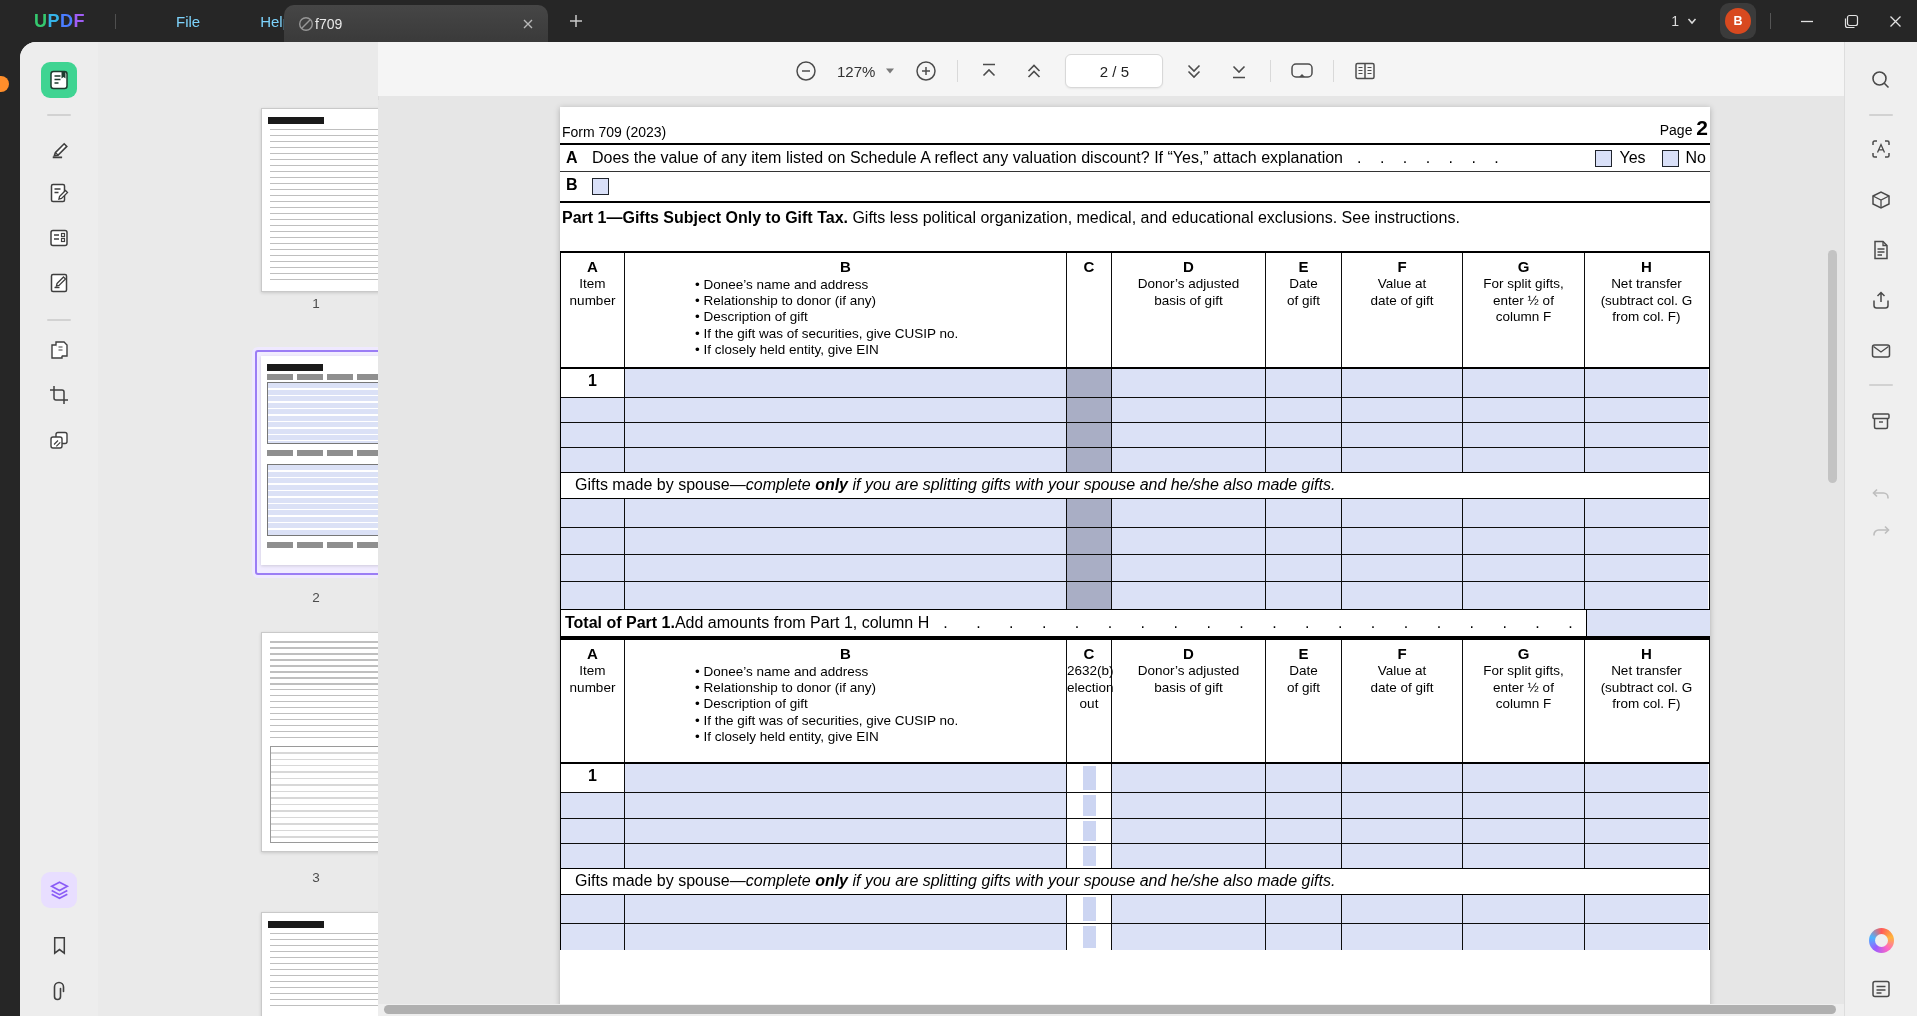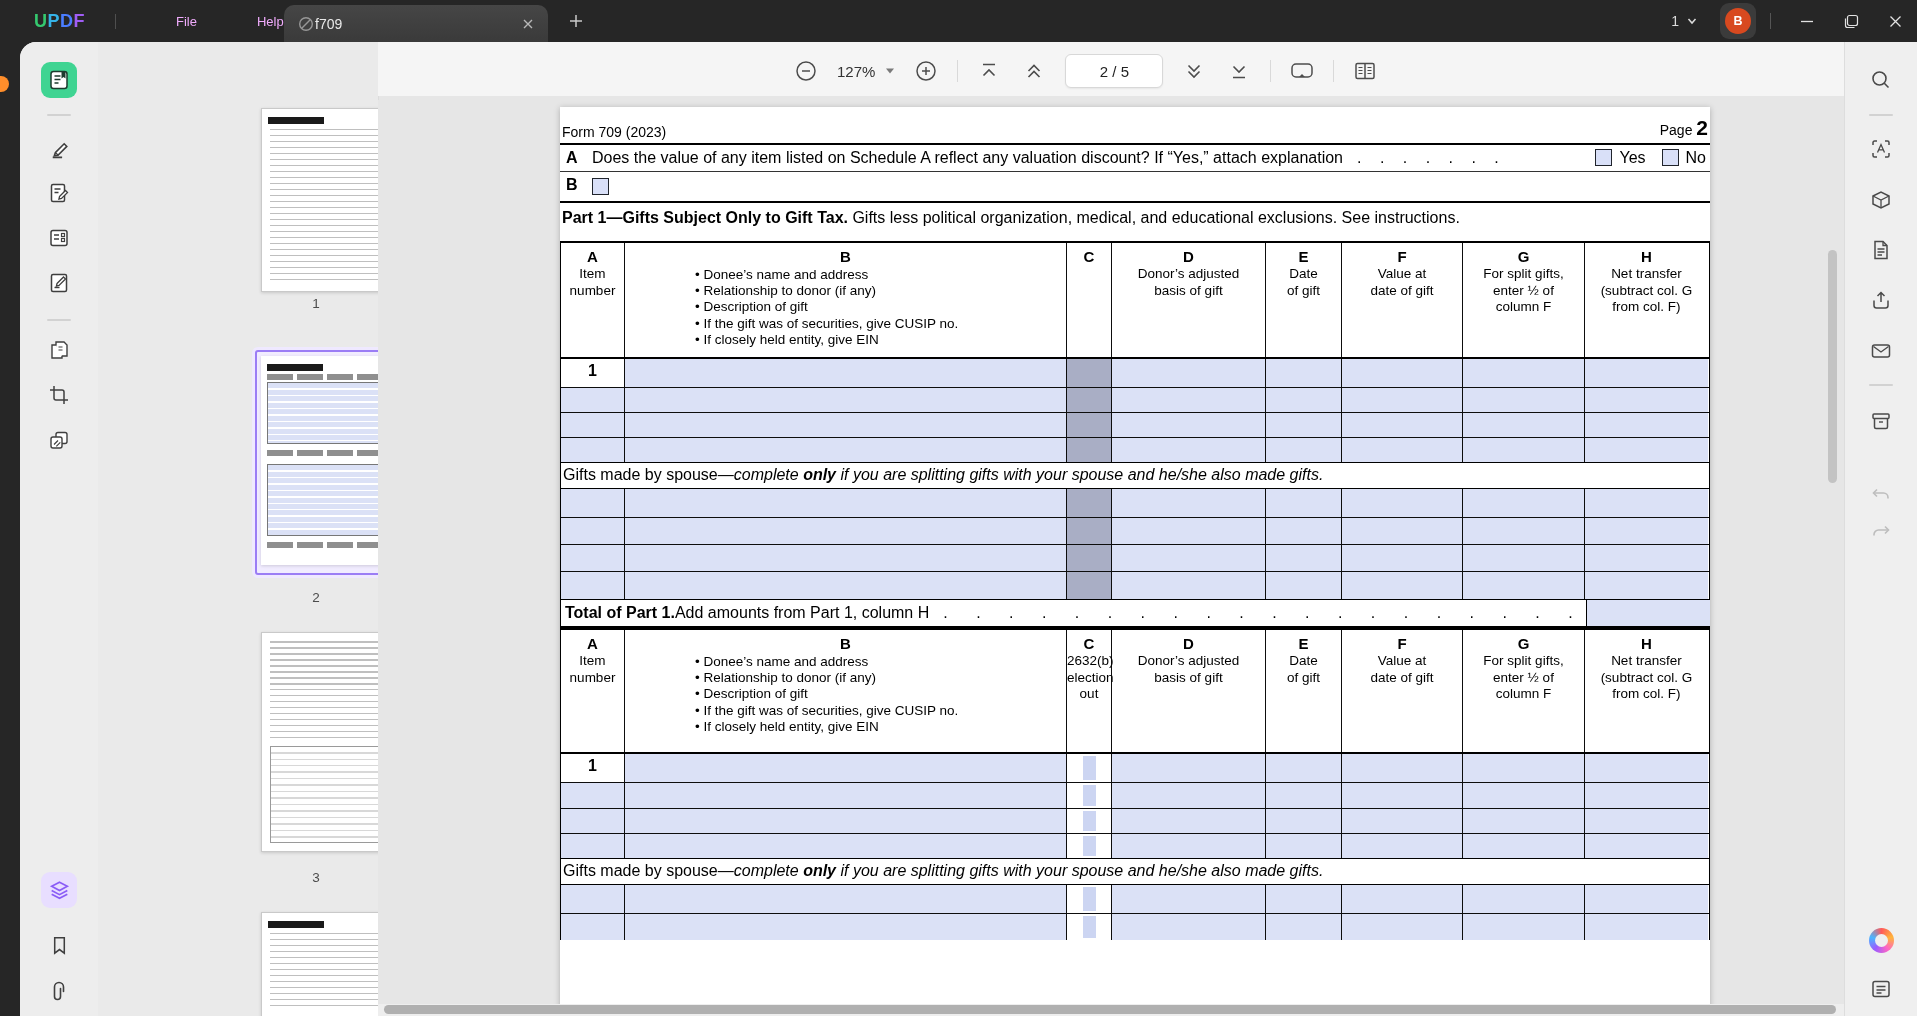--- a/index.html
+++ b/index.html
@@ -4,21 +4,21 @@
 <style>
   html,body{margin:0;padding:0}
   body{width:1917px;height:1016px;background:#262626;font-family:"Liberation Sans",sans-serif;overflow:hidden;position:relative}
   svg{display:block}
 
   
   .titlebar{position:absolute;top:0;left:0;width:1917px;height:42px;background:#262626;display:flex;align-items:center}
   .logo{margin-left:34px;font-weight:bold;font-size:18px;letter-spacing:.5px;display:flex}
   .logo .lu{color:#35c96f}.logo .lp{color:#35b3e8}.logo .ld{color:#4a7dff}.logo .lf{color:#a05df5}
   .tb-sep{width:1px;height:15px;background:#4f4f4f;margin:0 30px}
-  .menu{color:#f0abfc;font-size:13px;padding:0 30px;cursor:default}
+  .menu{color:#7dd3fc;font-size:15px;padding:0 30px;cursor:default}
   .tab{position:absolute;left:284px;top:5px;width:264px;height:37px;background:linear-gradient(#464646,#3a3a3a);border-radius:10px 10px 0 0;display:flex;align-items:center;padding:0 13px;box-sizing:border-box}
   .tab-title{color:#e9e9e9;font-size:14px;flex:1;text-align:left}
   .newtab{position:absolute;left:566px;top:11px}
   .tb-right{position:absolute;right:0;top:0;height:42px;display:flex;align-items:center}
   .wincount{color:#dcdcdc;font-size:14px;display:flex;align-items:center;gap:7px;margin-right:22px}
   .avatar-wrap{width:36px;height:36px;border-radius:9px;background:#3b3b3b;display:flex;align-items:center;justify-content:center;margin-right:14px}
   .avatar{width:26px;height:26px;border-radius:50%;background:#d8491f;color:#fff;font-size:12.5px;font-weight:bold;display:flex;align-items:center;justify-content:center}
   .tb-vsep{width:1px;height:16px;background:#555;margin-right:14px}
   .winbtn{width:44px;height:42px;display:flex;align-items:center;justify-content:center}
 
@@ -72,47 +72,47 @@
   .p-head{display:flex;justify-content:space-between;align-items:flex-end;padding:9px 2px 3px 2px;font-size:14px}
   .p-head .pg b{font-size:21px}
   .hr-thick{border-top:2.5px solid #000}
   .sched{display:flex;align-items:center;height:30px;border-bottom:2.5px solid #000;padding:1px 0}
   .schbox{background:#000;color:#fff;font-weight:bold;font-size:17px;padding:3px 12px 4px 8px;margin-left:2px}
   .sched .t{font-weight:bold;font-size:19px;margin-left:28px}
   .sched .n{font-size:18px;margin-left:7px}
   .rowA{display:flex;align-items:center;height:26px;font-size:16px;border-bottom:1px solid #333;padding:0 2px}
   .ltr{font-weight:bold;width:30px;padding-left:4px;box-sizing:border-box}
   .dots{white-space:nowrap;overflow:hidden;word-spacing:14px;margin-left:14px}
-  .cbgroup{margin-left:auto;display:flex;align-items:flex-start}
+  .cbgroup{margin-left:auto;display:flex;align-items:flex-end}
   .cb{width:17px;height:17px;background:#d9e0f8;border:1.5px solid #20242c;box-sizing:border-box;display:inline-block}
   .cbl{font-size:16px;margin:0 16px 0 7px}
   .cbl:last-child{margin-right:2px}
   .rowB{display:flex;align-items:flex-start;font-size:16px;border-bottom:2px solid #000;padding:4px 2px 6px 2px}
   .rowB .cb{margin-top:2px}
   .rowB .txt{margin-left:14px;width:1052px;line-height:21px}
   .jline{text-align:justify;text-align-last:justify}
-  .part-head{font-size:16px;padding:4px 2px 13px 2px;line-height:21px;text-align:justify}
+  .part-head{font-size:16px;padding:4px 2px 23px 2px;line-height:21px;text-align:justify}
   .part-head b{font-size:16px}
 
   .tbl{border-top:2px solid #000;border-left:1.6px solid #000;border-right:1.6px solid #000;box-sizing:border-box}
   .grid8{display:grid;grid-template-columns:64px 442px 45px 154px 76px 121px 122px 122.8px}
   .cell{border-right:1px solid #0d0d0d;box-sizing:border-box;position:relative}
   .cell:last-child{border-right:none}
   .thead{border-bottom:2px solid #000}
   .hl{font-weight:bold;font-size:15px;text-align:center;margin-top:5px}
   .hs{font-size:13.5px;text-align:center;line-height:16.5px;margin-top:1px}
   .bullets{font-size:13.5px;line-height:16.2px;margin:2px 0 0 70px}
   .row{border-bottom:1px solid #0d0d0d}
   .row:last-child{border-bottom:none}
   .f{background:#dbe1f6}
   .cg{background:#a9aec5}
   .cw{background:#fff}
   .strip{width:13px;background:#ccd5f2;height:calc(100% - 4px);margin:2px auto}
   .an{background:#fff;text-align:center;font-weight:bold;font-size:16px;padding-top:3px}
-  .note-row{background:#fff;border-bottom:1.5px solid #000;font-size:16px;padding:3px 2px 4px 2px}
+  .note-row{background:#fff;border-bottom:1.5px solid #000;font-size:16px;padding:3px 2px 4px 14px}
   .total-row{display:grid;grid-template-columns:1025px 123.8px;height:26px;border-bottom:2.5px solid #000}
   .total-row .txt{display:flex;align-items:center;padding-left:4px;font-size:16px;overflow:hidden;white-space:nowrap}
   .total-row .dots{word-spacing:24px;flex:1}
   .total-row .hcell{background:#dbe1f6;border-left:1.6px solid #000}
 </style>
 </head>
 <body>
 
 <div class="titlebar">
   <div class="logo">

